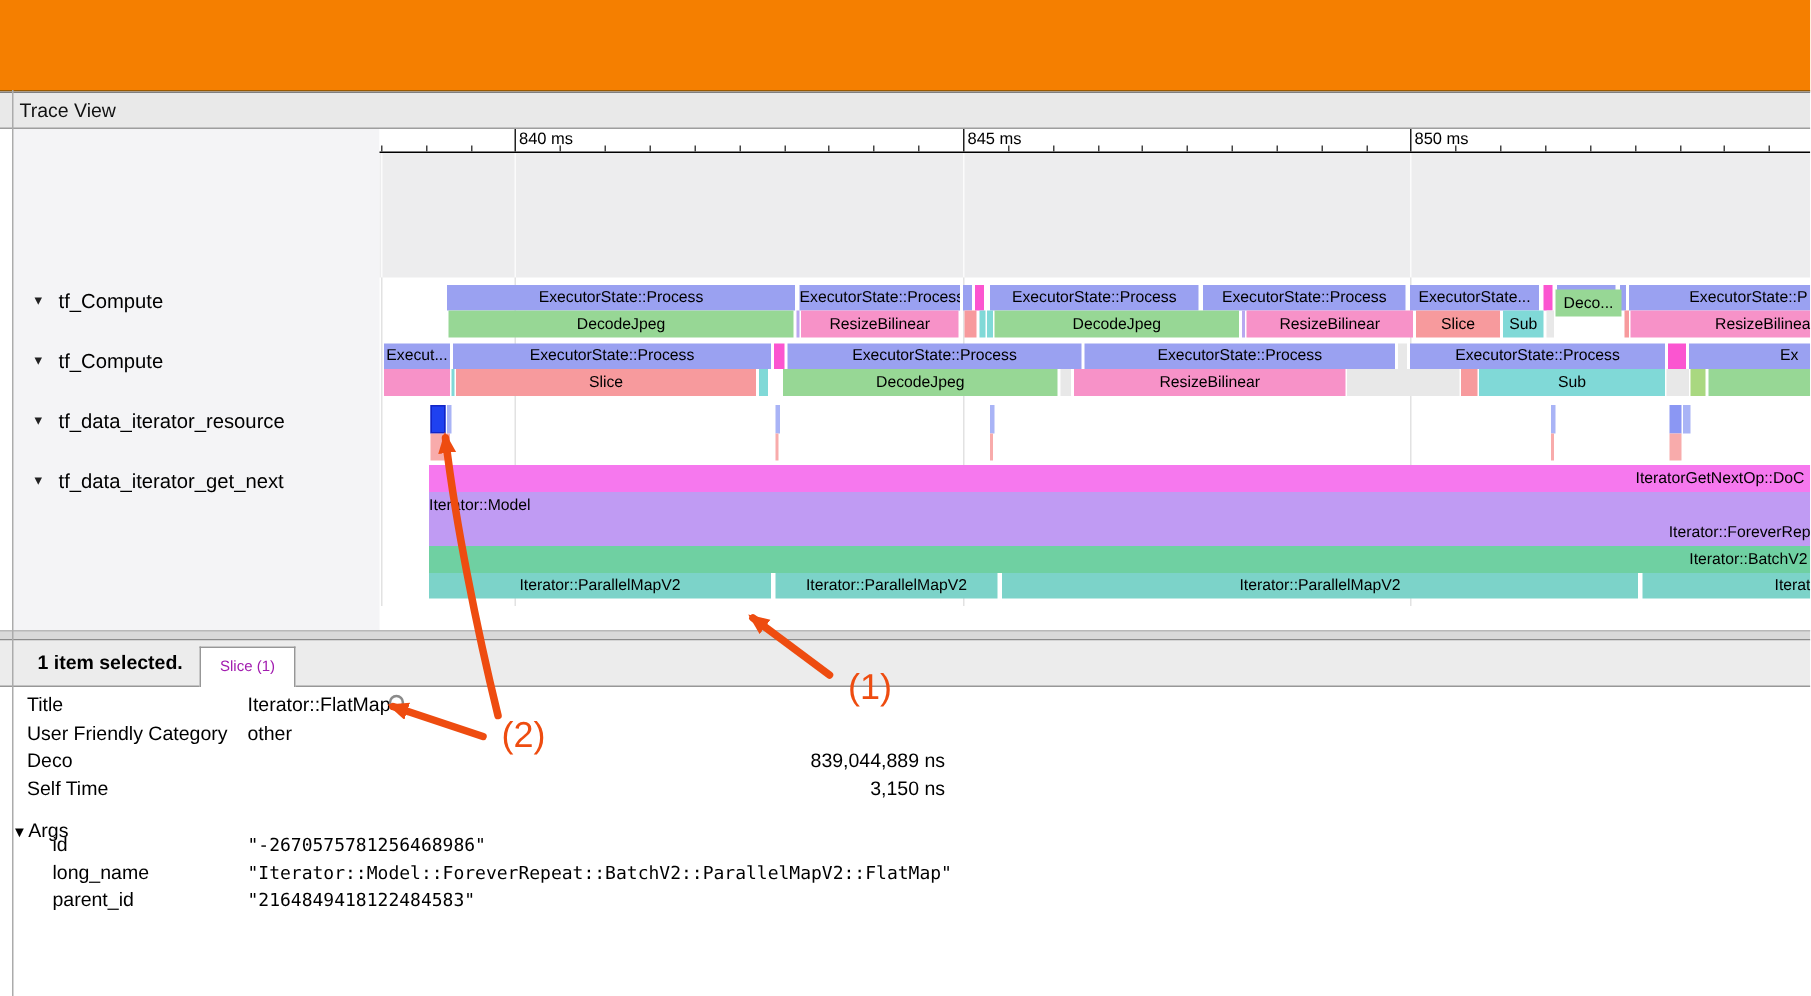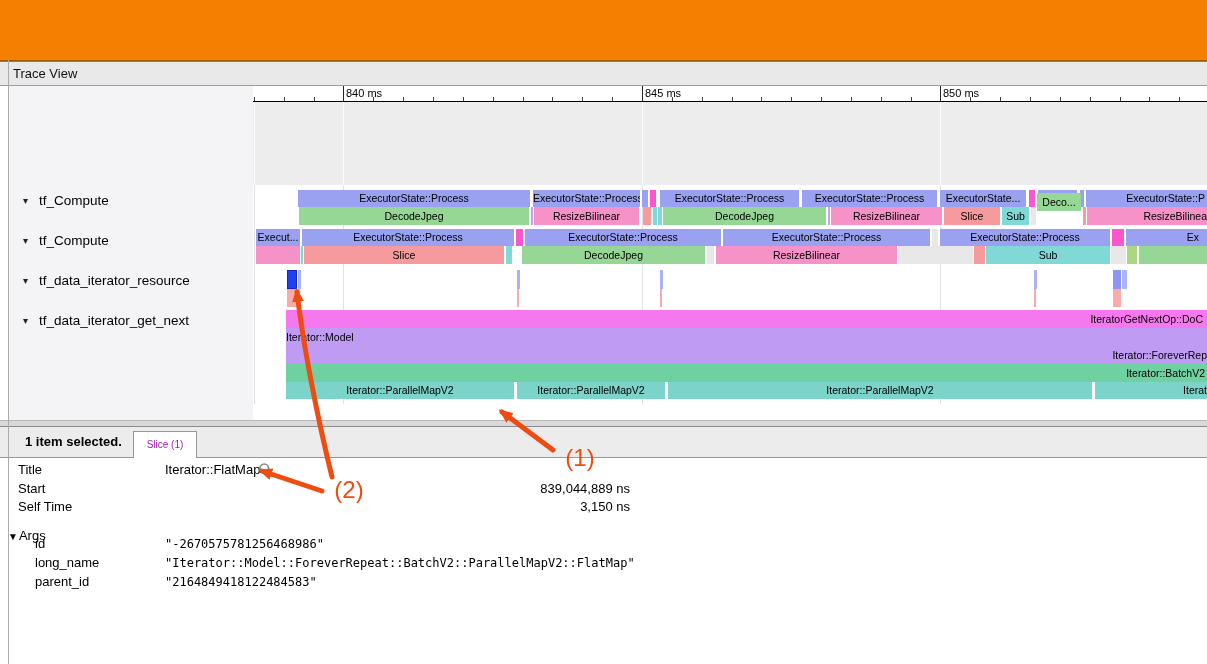--- a/index.html
+++ b/index.html
@@ -201,21 +201,25 @@
   <div class="details">
       <div class="drow">
         <span class="dlabel">Title</span>
         <span class="dval">Iterator::FlatMap</span>
         <span class="mag"><svg width="16" height="16" viewBox="0 0 16 16">
             <circle cx="6.3" cy="6.3" r="4.3" fill="none" stroke="#8a8a8a" stroke-width="1.7"></circle>
             <line x1="9.6" y1="9.6" x2="13.6" y2="13.6" stroke="#8a8a8a" stroke-width="2.2" stroke-linecap="round"></line>
           </svg></span>
       </div>
       <div class="drow">
-        <span class="dlabel">Start</span>
+        <span class="dlabel">User Friendly Category</span>
+        <span class="dval">other</span>
+      </div>
+      <div class="drow">
+        <span class="dlabel">Deco</span>
         <span class="dval dright">839,044,889 ns</span>
       </div>
       <div class="drow">
         <span class="dlabel">Self Time</span>
         <span class="dval dright">3,150 ns</span>
       </div>
       <div class="drow">
         <span class="dargs"><span class="atri">▼</span><span>Args</span></span>
       </div>
       <div class="drow">

